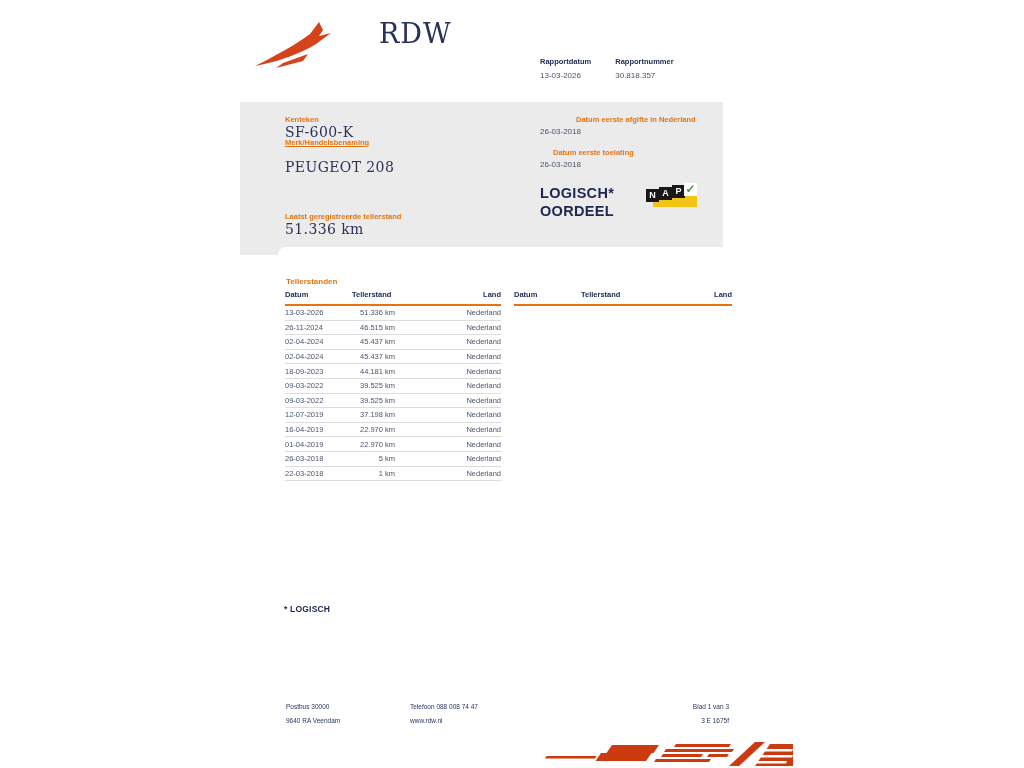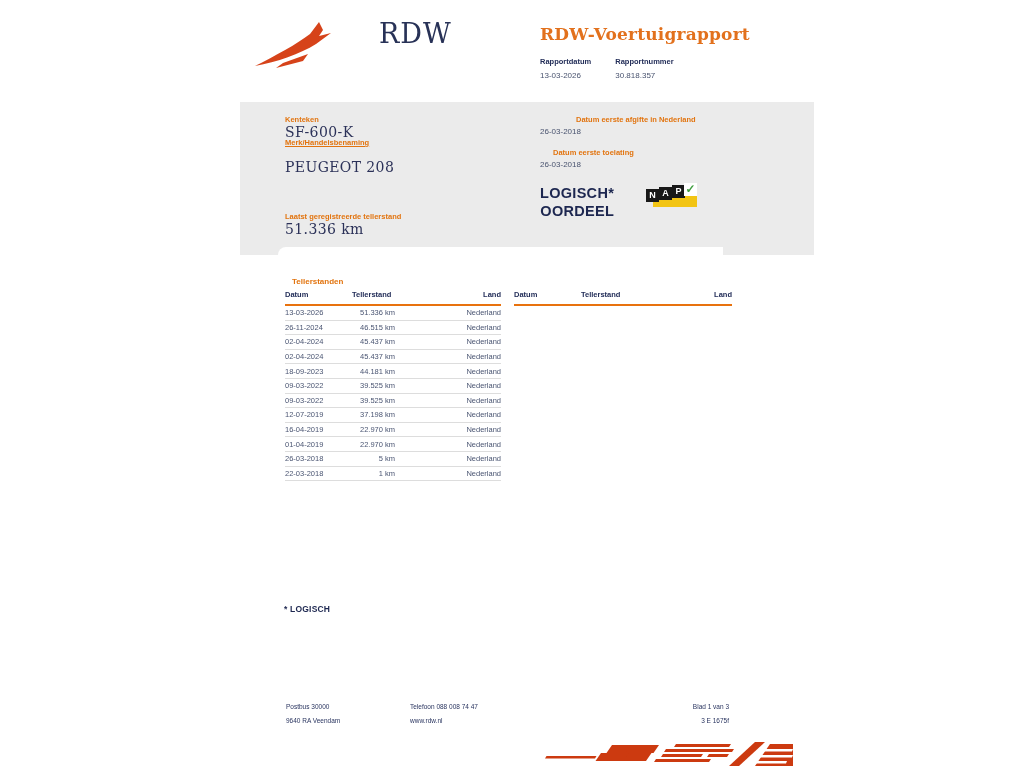--- a/index.html
+++ b/index.html
@@ -11,43 +11,43 @@
   .logo-bird { position: absolute; left: 253px; top: 16px; width: 82px; height: 58px; }
   .logo-text { position: absolute; left: 338px; top: 18px; font-family: "DejaVu Serif", serif;
                font-size: 27px; color: #283257; letter-spacing: 1px; margin-left: 41px; }
   .report-title { position: absolute; left: 540px; top: 24px; font-family: "DejaVu Serif", serif;
                   font-weight: bold; font-size: 17px; color: #E2711D; letter-spacing: 0.2px; }
   .report-meta { position: absolute; left: 540px; top: 57px; display: flex; gap: 24px; }
   .meta-label { font-size: 7.5px; font-weight: bold; color: #222D58; }
   .meta-value { font-size: 8px; color: #49536F; margin-top: 5px; }
 
   
-  .summary-box { position: absolute; left: 240px; top: 102px; width: 574px; height: 153px; background: #EBEBEB; }
+  .summary-box { position: absolute; left: 240px; top: 102px; width: 483px; height: 153px; background: #EBEBEB; }
   .summary-notch { position: absolute; left: 38px; top: 145px; width: 445px; height: 8px;
                    background: #ffffff; border-top-left-radius: 8px; }
   .s-label { position: absolute; font-size: 7.5px; font-weight: bold; color: #E2740F; }
   .s-value-big { position: absolute; font-family: "DejaVu Serif", serif; font-size: 14px;
                  color: #2B3158; letter-spacing: 0.4px; }
   .s-value-sm { position: absolute; font-size: 8px; color: #49536F; }
   .oordeel { position: absolute; left: 300px; top: 82px; font-size: 14.5px; font-weight: bold;
-             color: #1D2750; line-height: 18px; letter-spacing: 0.3px; text-align: right; }
+             color: #1D2750; line-height: 18px; letter-spacing: 0.3px; }
 
   
   .nap { position: absolute; left: 406px; top: 81px; width: 52px; height: 27px; }
   .nap-yellow { position: absolute; left: 7px; top: 11px; width: 44px; height: 13px; background: #F2C413; }
   .nap-box { position: absolute; width: 13px; height: 13px; background: #181818; color: #ffffff;
              font-size: 9px; font-weight: bold; text-align: center; line-height: 13px; }
   .nap-n { left: 0; top: 6px; }
   .nap-a { left: 13px; top: 4px; }
   .nap-p { left: 26px; top: 2px; }
   .nap-check { position: absolute; left: 38px; top: 0; width: 13px; height: 13px; background: #ffffff;
                color: #3F9E3F; font-size: 12px; font-weight: bold; text-align: center; line-height: 13px; }
 
   
-  .table-title { position: absolute; left: 292px; top: 277px; font-size: 8px; font-weight: bold; color: #E2740F; }
+  .table-title { position: absolute; left: 286px; top: 277px; font-size: 8px; font-weight: bold; color: #E2740F; }
   .tbl { position: absolute; top: 290px; }
   .tbl-left { left: 285px; width: 216px; }
   .tbl-right { left: 514px; width: 218px; }
   .tbl-head { display: grid; grid-template-columns: 67px 43px 1fr; height: 10px;
               border-bottom: 2px solid #E8720E; padding-bottom: 14px; }
   .tbl-head span { font-size: 7.5px; font-weight: bold; color: #222D58; }
   .tbl-head .c2 { text-align: left; }
   .tbl-head .c3 { text-align: right; }
   .tbl-row { display: grid; grid-template-columns: 67px 43px 1fr; height: 14.6px;
              align-items: center; border-bottom: 1px solid #DDDDDD; }
@@ -74,21 +74,20 @@
 <body>
 
 <div class="page">
 
   <svg class="logo-bird" viewBox="0 0 82 58">
     <path fill="#D6431A" d="M2,50 C22,40 44,28 57,18 L66,6 L70,14 L66,20 L78,17 L63,28 C47,38 24,46 2,50 Z"></path>
     <path fill="#D6431A" d="M30,47 L55,38 L50,45 L23,52 Z"></path>
   </svg>
   <div class="logo-text">RDW</div>
 
-  <h1 class="report-title">RDW-Voertuigrapport</h1>
 
   <div class="report-meta">
     <div>
       <div class="meta-label">Rapportdatum</div>
       <div class="meta-value">13-03-2026</div>
     </div>
     <div>
       <div class="meta-label">Rapportnummer</div>
       <div class="meta-value">30.818.357</div>
     </div>

